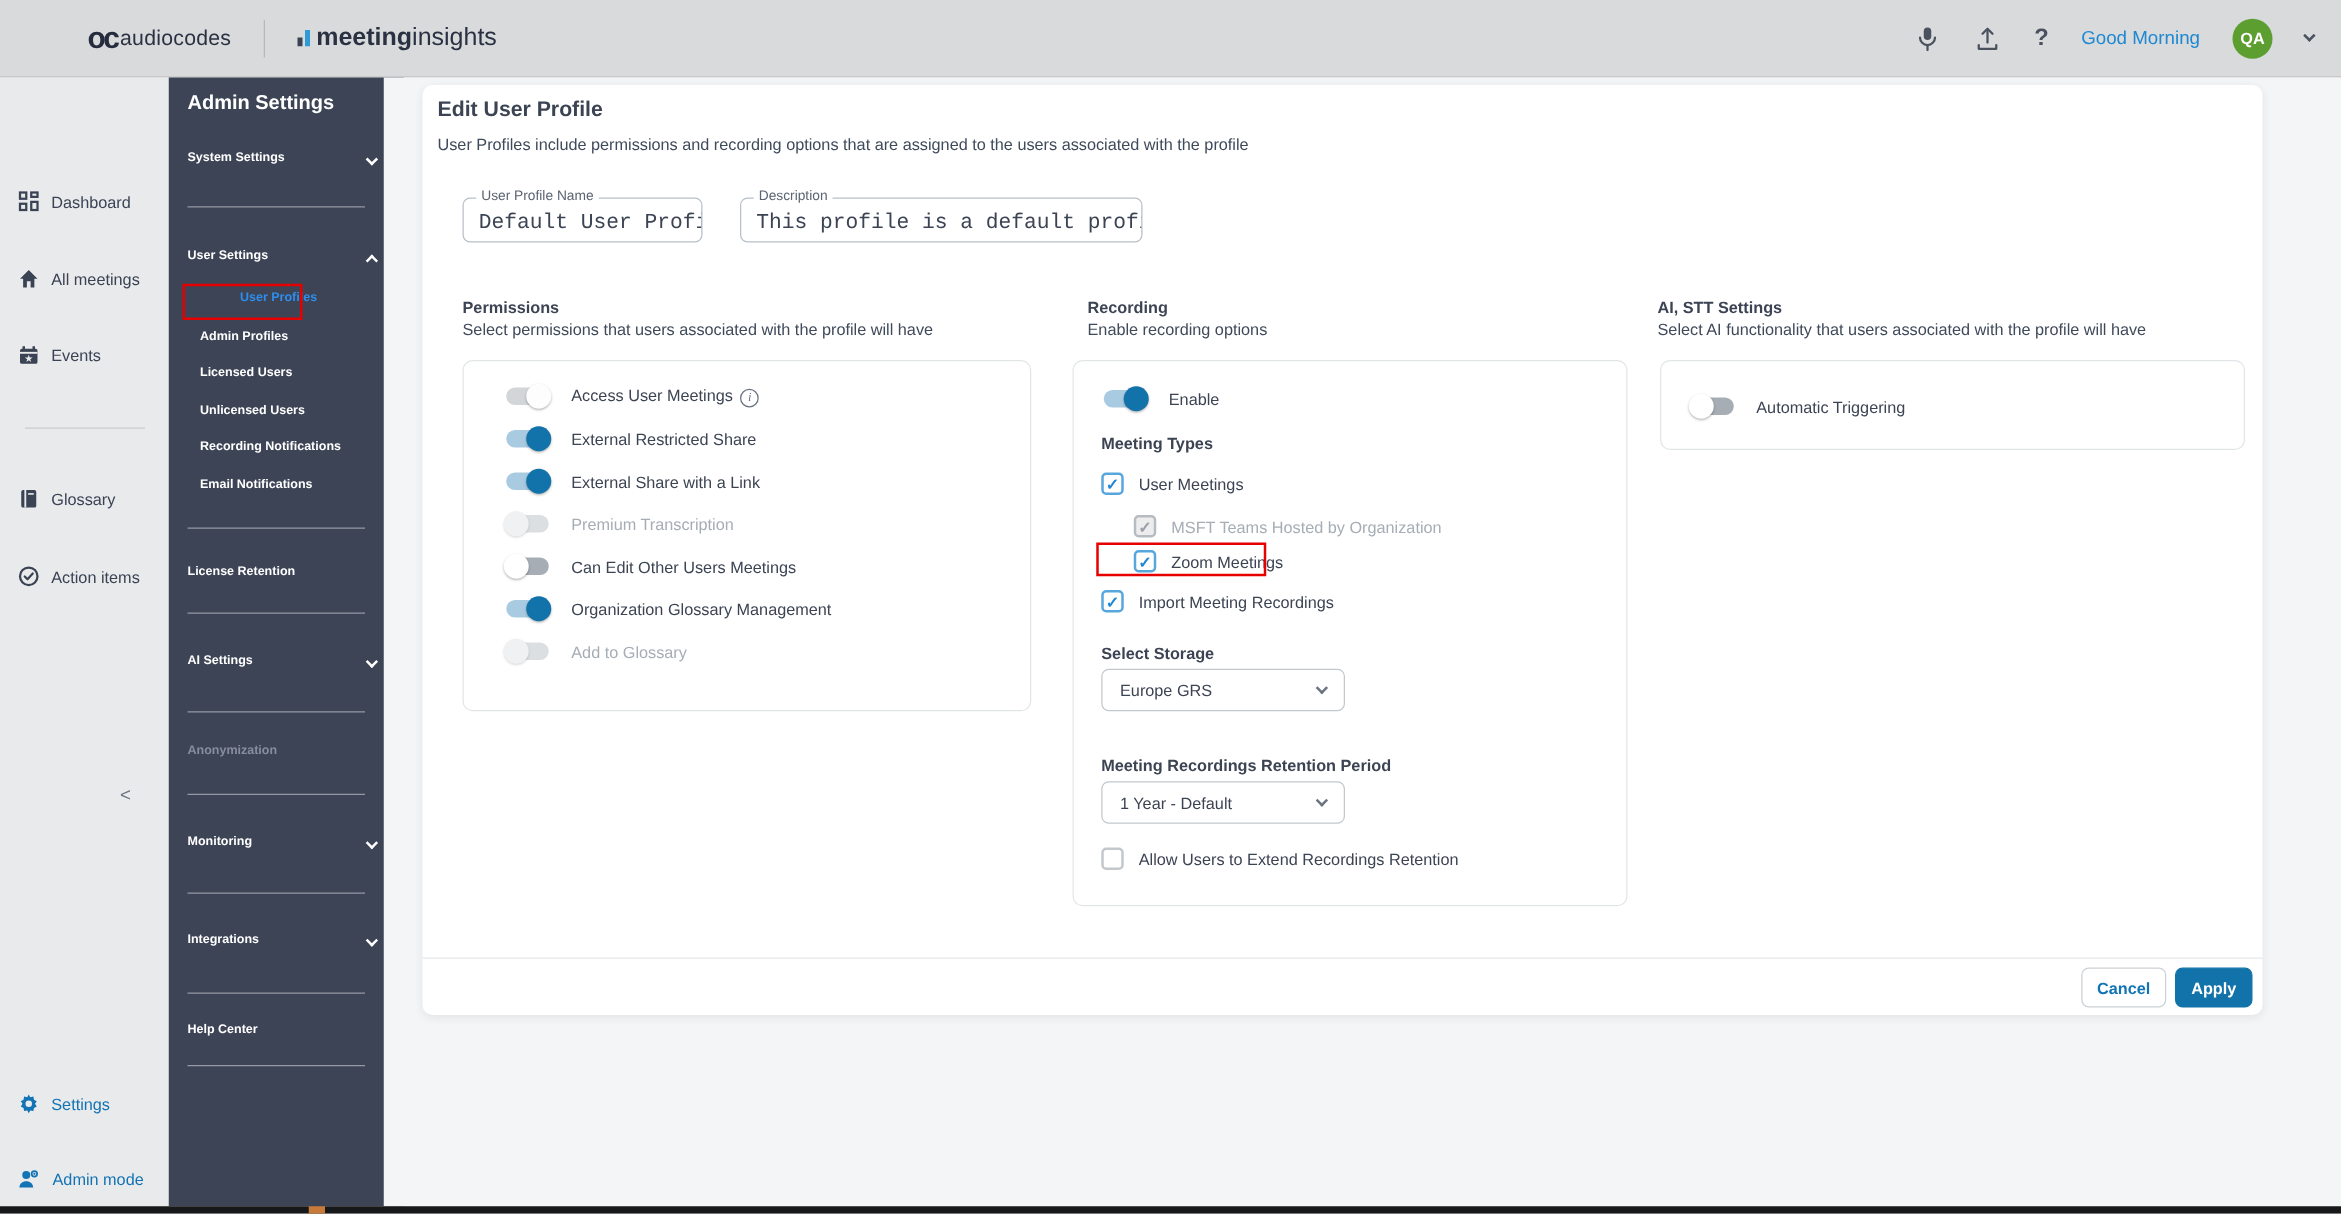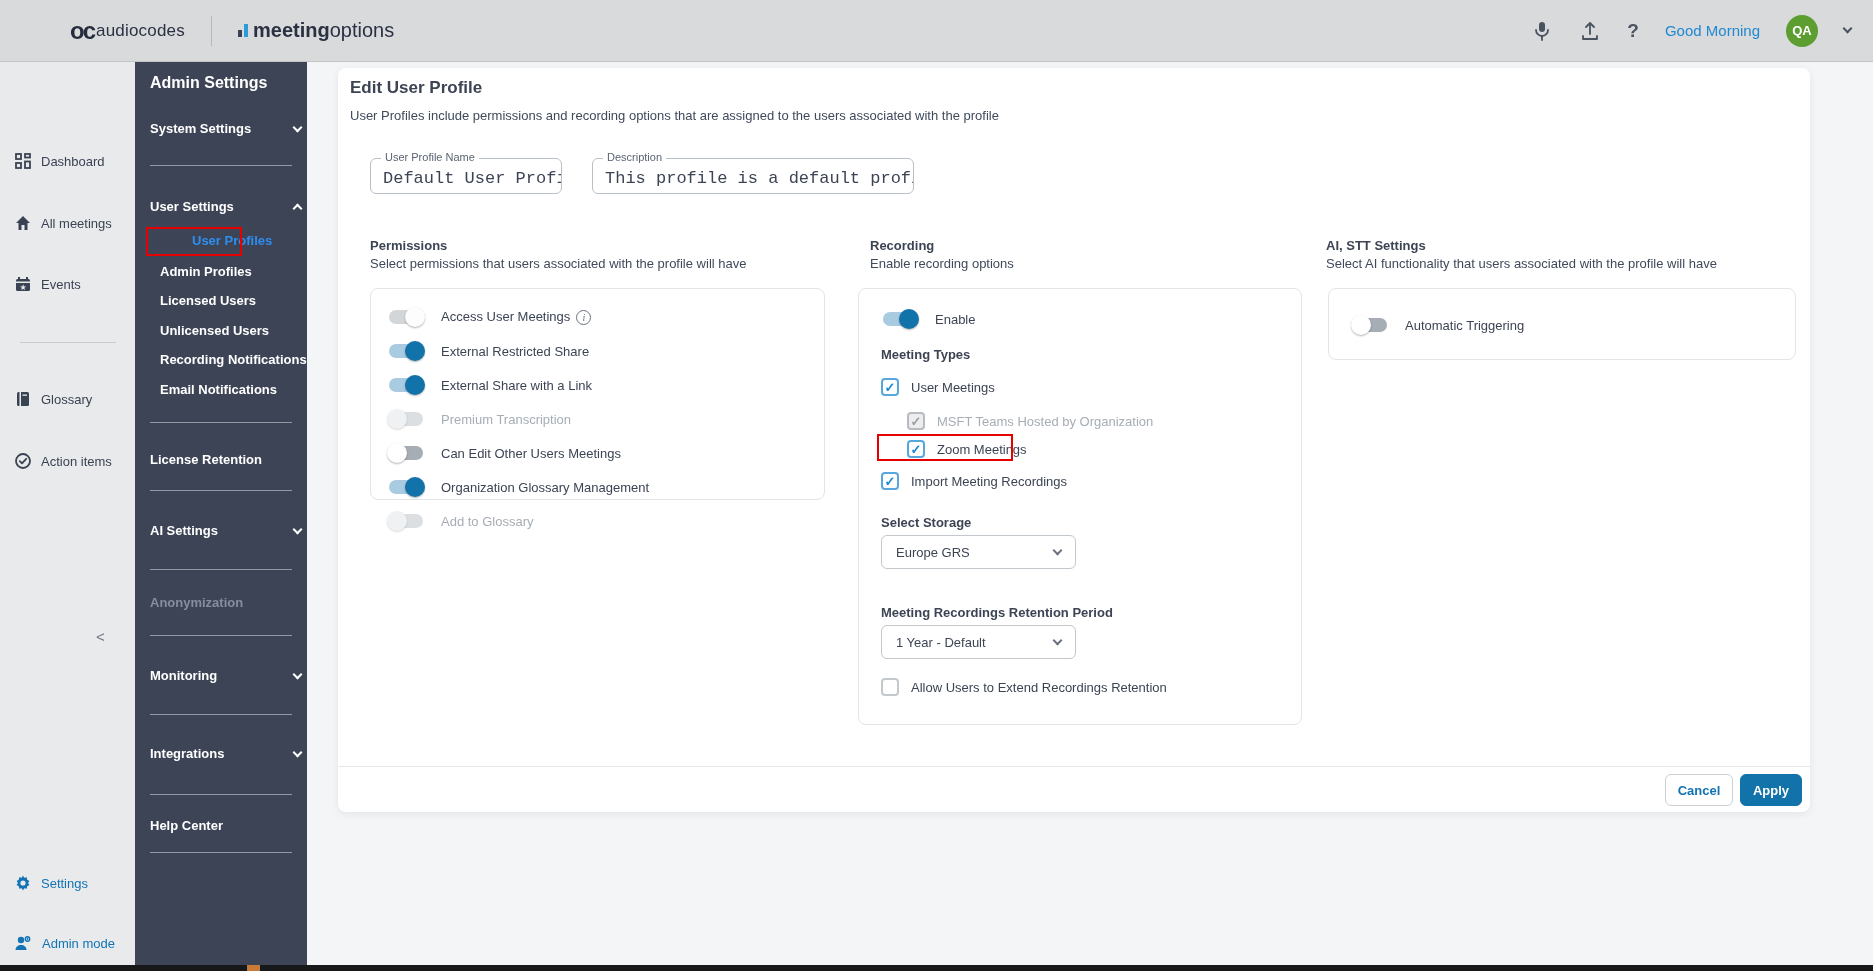--- a/index.html
+++ b/index.html
@@ -32,21 +32,21 @@
   .rail { position:absolute; left:0; top:62px; width:135px; height:903px; background:#e9eaeb; }
   .rail-item { position:absolute; left:14px; display:flex; align-items:center; gap:9px; font-size:13px; color:#3a4354; cursor:pointer; white-space:nowrap; }
   .rail-item svg { flex:0 0 auto; }
   .rail-item.blue { color:#1273b5; }
   .rail-divider { position:absolute; left:20px; width:96px; height:1px; background:#c9cbcd; }
   .collapse-chev { position:absolute; left:96px; top:566px; color:#6b7280; font-size:15px; cursor:pointer; }
 
   
   .sidebar { position:absolute; left:135px; top:62px; width:188px; height:903px; background:#3d4456; color:#fff; }
   .sb-title { position:absolute; left:15px; top:12px; font-size:16px; font-weight:700; }
-  .sb-item { position:absolute; left:15px; font-size:13px; font-weight:700; cursor:pointer; white-space:nowrap; }
+  .sb-item { position:absolute; left:15px; font-size:10px; font-weight:700; cursor:pointer; white-space:nowrap; }
   .sb-item.sub { left:25px; font-weight:700; }
   .sb-item.active { color:#2e8eef; }
   .sb-item.disabled { color:#878e9d; cursor:default; }
   .sb-chev { position:absolute; right:22px; color:#fff; cursor:pointer; }
   .sb-divider { position:absolute; left:15px; width:142px; height:1px; background:rgba(255,255,255,0.45); }
 
   
   .content-bg { position:absolute; left:307px; top:62px; width:1566px; height:903px; background:#f4f5f7; }
   .card { position:absolute; left:338px; top:68px; width:1472px; height:744px; background:#fff; border-radius:8px; box-shadow:0 2px 8px rgba(0,0,0,0.07); }
   .page-title { position:absolute; left:12px; top:10px; font-size:17px; font-weight:700; color:#3c4454; }
@@ -116,21 +116,21 @@
       <div class="logo">
         <span class="logo-mark">oc</span>
         <span class="logo-name">audiocodes</span>
       </div>
       <div class="brand-sep"></div>
       <div class="product">
         <span class="mi-icon">
             <span class="mi-bar1"></span>
             <span class="mi-bar2"></span>
           </span>
-        <span><b>meeting</b><span class="light">options</span></span>
+        <span><b>meeting</b><span class="light">insights</span></span>
       </div>
     </div>
     <div class="topbar-right">
       <span class="tb-icon">
         <svg width="18" height="20" viewBox="0 0 18 20" fill="none" stroke="currentColor" stroke-width="1.8" stroke-linecap="round">
           <rect x="6" y="1" width="6" height="10" rx="3" fill="currentColor" stroke="none"></rect>
           <path d="M3 9c0 3.3 2.7 6 6 6s6-2.7 6-6"></path>
             <line x1="9" y1="15" x2="9" y2="19"></line>
         </svg>
       </span>
@@ -259,21 +259,21 @@
       <span class="field-label">User Profile Name</span>
       <span class="field-value">Default User Profile (System)</span>
     </div>
     <div class="field" style="left:254px; top:90px; width:322px;">
       <span class="field-label">Description</span>
       <span class="field-value">This profile is a default profile that includes user access t</span>
     </div>
 
     <div class="col-title" style="left:32px; top:170px;">Permissions</div>
     <div class="col-subtitle" style="left:32px; top:188px;">Select permissions that users associated with the profile will have</div>
-    <div class="panel" style="left:32px; top:220px; width:455px; height:212px; padding:18px 16px; display:flex; flex-direction:column; gap:14px;">
+    <div class="panel" style="left:32px; top:220px; width:455px; height:281px; padding:18px 32px; display:flex; flex-direction:column; gap:14px;">
       <div class="trow">
         <span class="toggle on-disabled">
             <span class="track"></span>
             <span class="knob"></span>
           </span>
         <span class="tlabel"><span>Access User Meetings</span><span class="info-icon">i</span></span>
       </div>
       <div class="trow">
         <span class="toggle on">
             <span class="track"></span>

